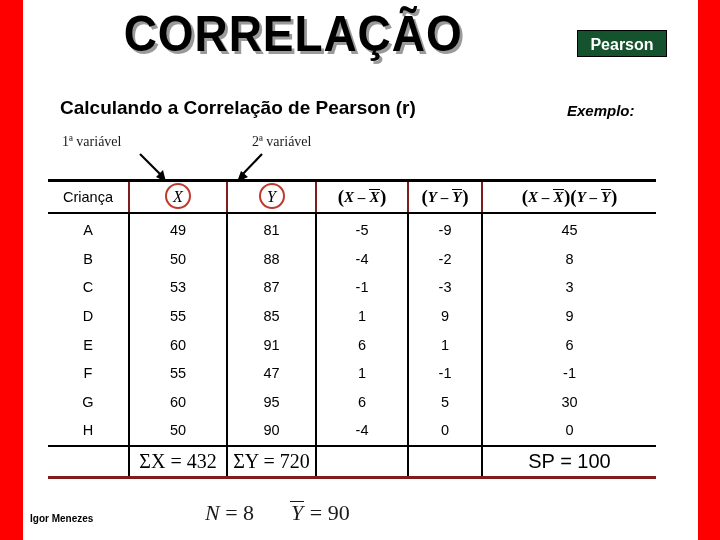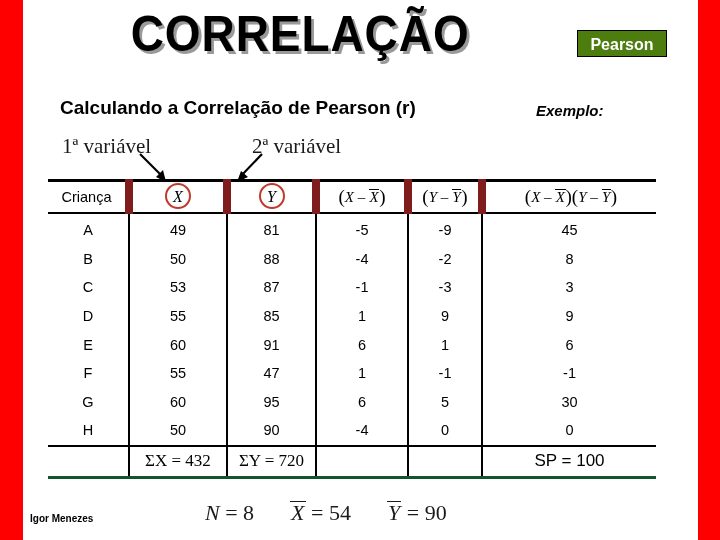--- a/index.html
+++ b/index.html
@@ -21,21 +21,21 @@
     top: 0;
     height: 540px;
     background: #FF0000;
   }
   .sidebar-red.left  { left: 0;  width: 23px; }
   .sidebar-red.right { left: 698px; width: 22px; }
 
   
   .title-wrap {
     position: absolute;
-    left: 11px;
+    left: 4px;
     top: 8px;
     width: 578px;
     text-align: center;
     pointer-events: none;
   }
   .slide-title {
     display: inline-block;
     font-family: "Liberation Sans", sans-serif;
     font-size: 50px;
     font-weight: bold;
@@ -47,21 +47,21 @@
     line-height: 1.05;
   }
 
   
   .pearson-badge {
     position: absolute;
     left: 577px;
     top: 30px;
     width: 90px;
     height: 27px;
-    background: #4d7c0f;
+    background: #14532d;
     border: 1px solid #000000;
     color: #ffffff;
     font-size: 16px;
     font-weight: bold;
     line-height: 27px;
     text-align: center;
     box-sizing: border-box;
   }
 
   
@@ -69,34 +69,34 @@
     position: absolute;
     left: 60px;
     top: 97px;
     font-size: 19px;
     font-weight: bold;
     color: #000000;
     white-space: nowrap;
   }
   .exemplo {
     position: absolute;
-    left: 536px;
+    left: 567px;
     top: 102px;
     font-size: 15px;
     font-weight: bold;
     font-style: italic;
     color: #000000;
     white-space: nowrap;
   }
 
   
   .annot {
     position: absolute;
     font-family: "Liberation Serif", serif;
-    font-size: 21px;
+    font-size: 14px;
     color: #1a1a1a;
     white-space: nowrap;
   }
   .annot-1 { left: 62px;  top: 134px; }
   .annot-2 { left: 252px; top: 134px; }
 
   .arrow-svg {
     position: absolute;
     pointer-events: none;
   }
@@ -129,33 +129,33 @@
   .c4 { width: 74px; }
   .c5 { width: 174px; }
 
   
   tr.head-row td {
     height: 30px;
     border-top: 3px solid #000000;
     border-bottom: 2px solid #000000;
     font-size: 14.5px;
   }
-  tr.head-row td.vline { border-right: 8px solid #7f1d1d; }
+  tr.head-row td.vline { border-right: 2px solid #7f1d1d; }
 
   
   tr.body-row td { height: 28.6px; }
   tr.body-row td.vline { border-right: 2px solid #000000; }
   tr.body-row.first td { padding-top: 2px; }
   tr.body-row.last td { border-bottom: 2px solid #000000; }
 
   
   tr.total-row td {
     height: 29px;
-    border-bottom: 3px solid #14532d;
-    font-size: 17px;
+    border-bottom: 3px solid #7f1d1d;
+    font-size: 20px;
     margin-left: 12px;
   }
   tr.total-row td.vline { border-right: 2px solid #000000; }
   tr.total-row td.noline { border-right: none; }
 
   
   .circle-mark {
     display: inline-block;
     position: relative;
     font-family: "Liberation Serif", serif;
@@ -175,20 +175,21 @@
     border-radius: 50%;
     box-sizing: border-box;
   }
 
   
   .mathx {
     font-family: "Liberation Serif", serif;
     font-style: italic;
     font-size: 15px;
     white-space: nowrap;
+    font-weight: bold;
   }
   .paren {
     font-style: normal;
     font-size: 19px;
     vertical-align: -1px;
   }
   .ovl {
     display: inline-block;
     border-top: 1px solid #000;
     line-height: 1.05;
@@ -383,22 +384,18 @@
     </tbody>
   </table>
 </div>
 
 <div class="formula-row">
   <span>
     <span class="mathf">N</span>
     <span class="eqv">= 8</span>
   </span>
   <span>
-    <span class="mathf ovl-big">X</span>
-    <span class="eqv">= 54</span>
-  </span>
-  <span>
     <span class="mathf ovl-big">Y</span>
     <span class="eqv">= 90</span>
   </span>
 </div>
 
 <div class="footer-author">Igor Menezes</div>
 
 </body></html>

